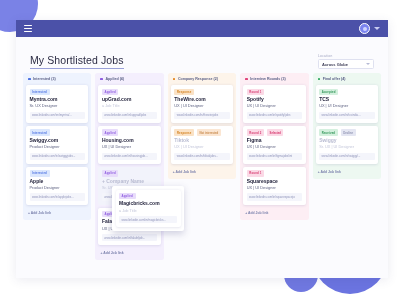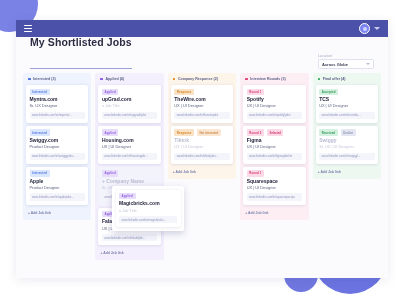--- a/index.html
+++ b/index.html
@@ -45,23 +45,23 @@
     border-left: 3px solid transparent; border-right: 3px solid transparent;
     border-top: 3px solid #c9cdf2;
   }
 
   
   .page-head {
     display: flex; align-items: flex-end; justify-content: space-between;
     padding: 9px 14px 0 14px; height: 32px;
   }
   .page-title {
-    font-size: 10.5px; font-weight: bold; color: #2c2c44;
+    font-size: 10.5px; font-weight: normal; color: #2c2c44;
     letter-spacing: .1px; border-bottom: 1.2px solid #9aa0d8;
-    padding-bottom: 20px;
+    padding-bottom: 2px;
     text-align: right;
   }
   .loc-wrap { display: flex; flex-direction: column; gap: 1.5px; }
   .loc-label { font-size: 3.2px; color: #9b9fbe; letter-spacing: .3px; }
   .loc-select {
     width: 56px; height: 10px; background: #ffffff;
     border: .7px solid #dfe1f0; border-radius: 1.5px;
     display: flex; align-items: center; justify-content: space-between;
     padding: 0 3px;
   }

